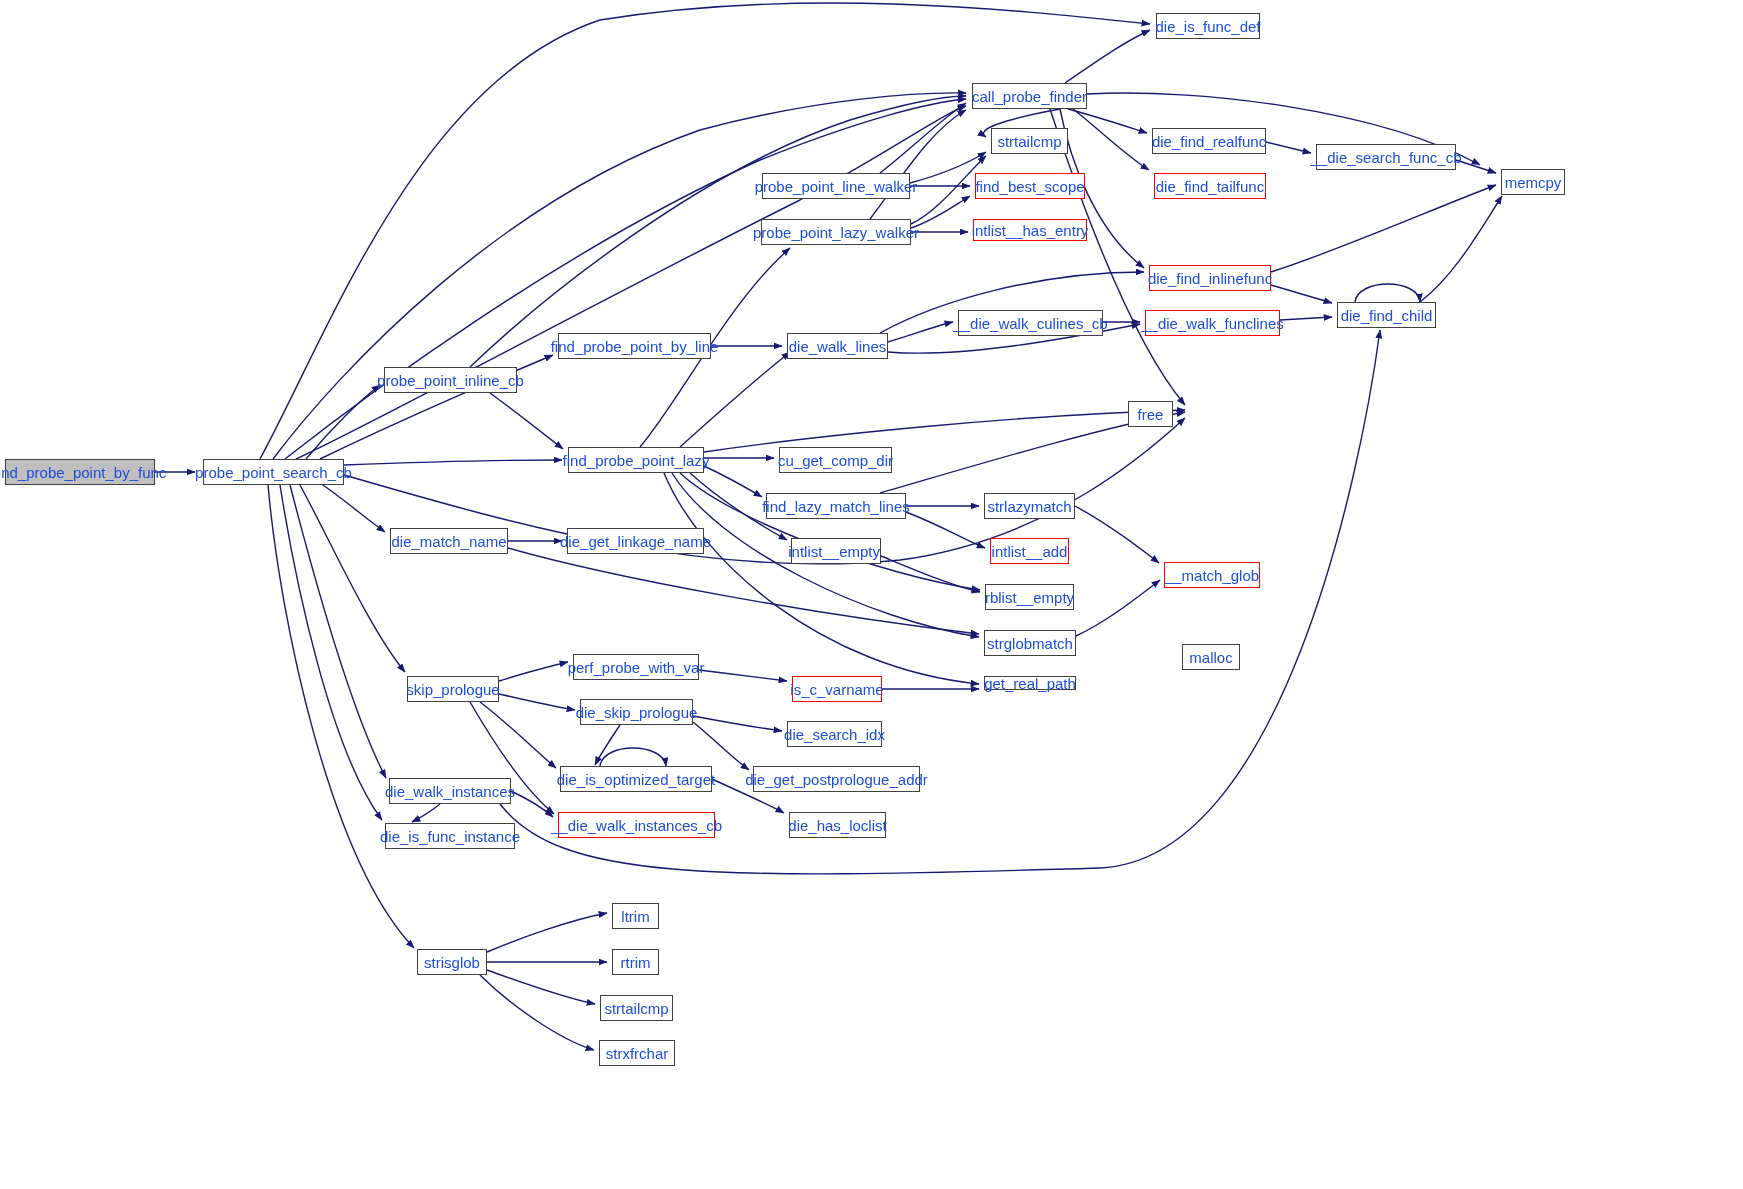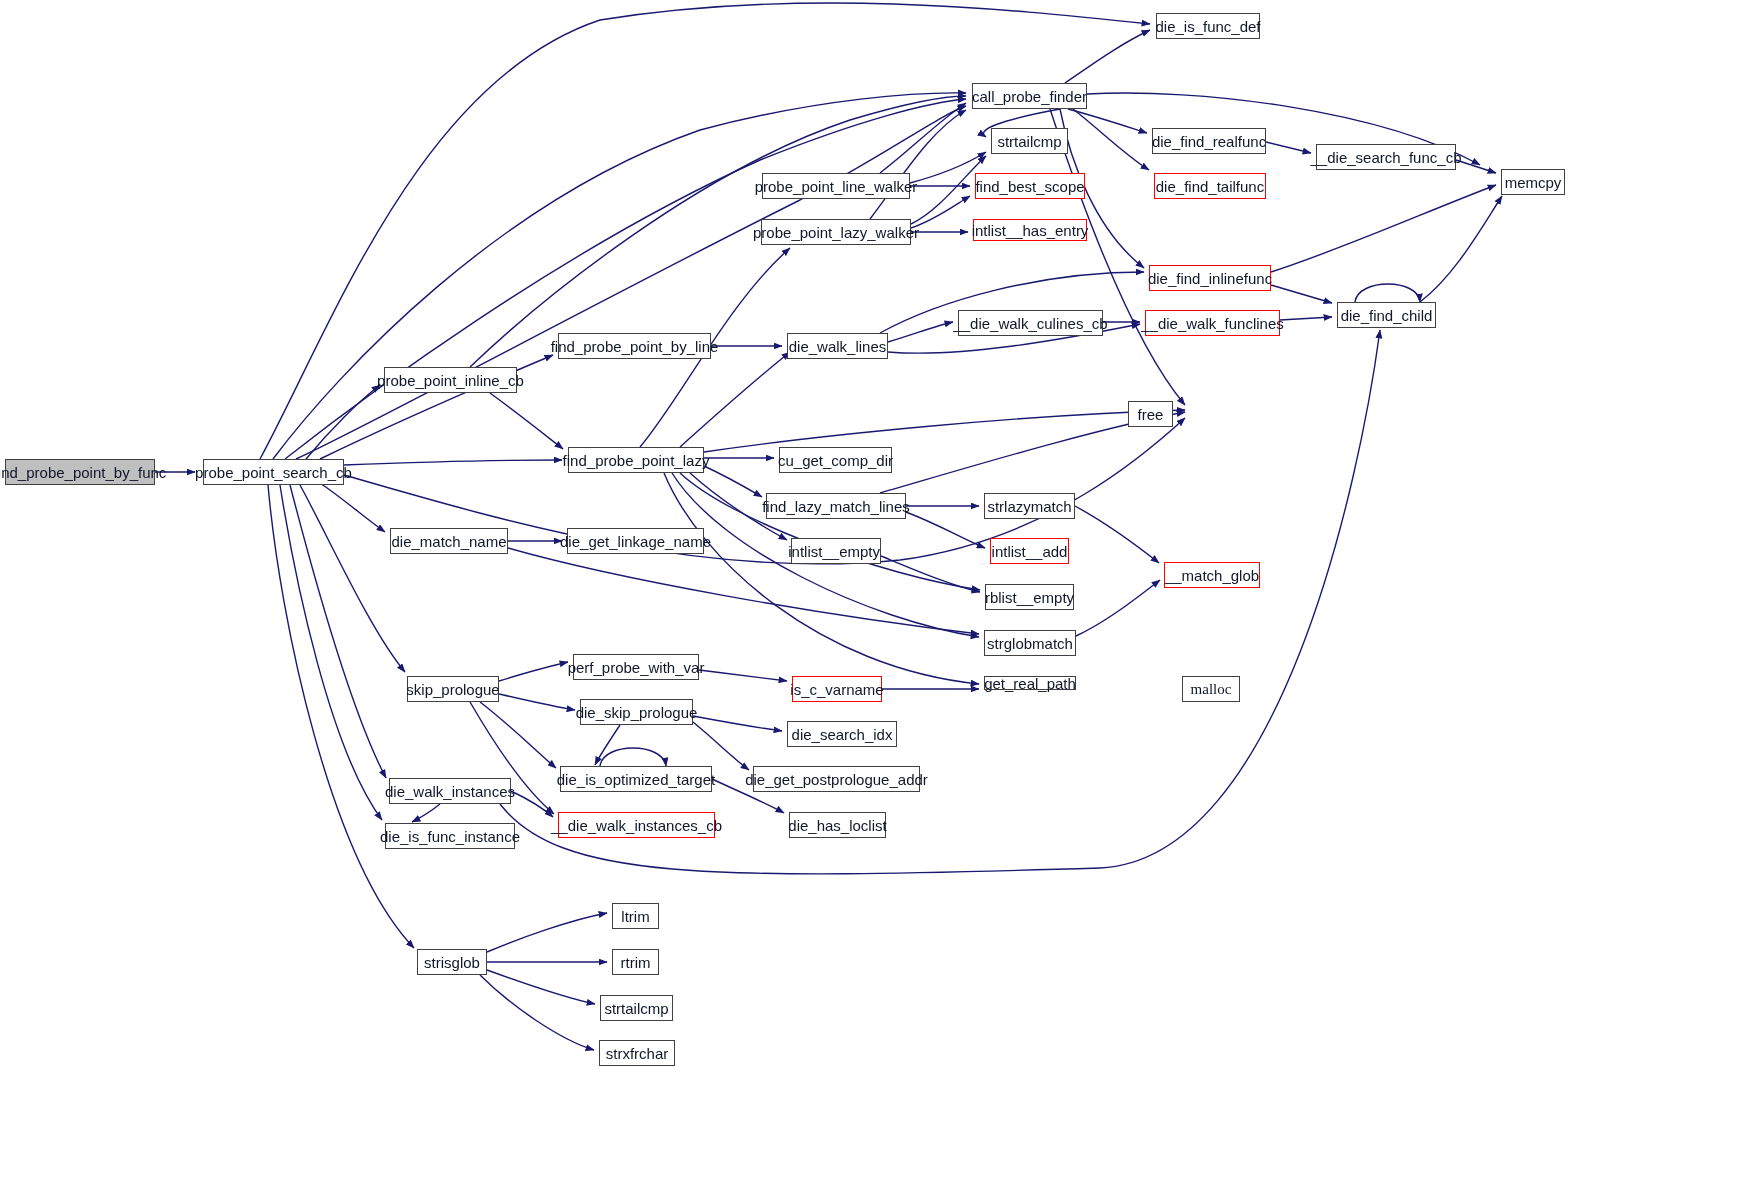--- a/index.html
+++ b/index.html
@@ -23,21 +23,21 @@
     pointer-events: none;
   }
   .node {
     position: absolute;
     box-sizing: border-box;
     display: flex;
     align-items: center;
     justify-content: center;
     background: #ffffff;
     border: 1px solid #404040;
-    color: #0f172a;
+    color: #1d4ed8;
     font-size: 15px;
     line-height: 1;
     white-space: nowrap;
     letter-spacing: 0px;
   }
   .node.red {
     border-color: #ff0000;
   }
   .node.root {
     background: #bfbfbf;
@@ -239,27 +239,27 @@
       </div>
       <div class="node" style="left: 407px; top: 676px; width: 92px; height: 26px;">
         <span class="node-label">skip_prologue</span>
       </div>
       <div class="node red" style="left: 792px; top: 676px; width: 90px; height: 26px;">
         <span class="node-label">is_c_varname</span>
       </div>
       <div class="node" style="left: 984px; top: 676px; width: 92px; height: 14px;">
         <span class="node-label">get_real_path</span>
       </div>
-      <div class="node" style="left: 1182px; top: 676px; width: 58px; height: 26px; font-family: Liberation Serif, serif;">
+      <div class="node" style="left: 1182px; top: 644px; width: 58px; height: 26px;">
         <span class="node-label">malloc</span>
       </div>
       <div class="node" style="left: 580px; top: 699px; width: 113px; height: 26px;">
         <span class="node-label">die_skip_prologue</span>
       </div>
-      <div class="node" style="left: 787px; top: 721px; width: 110px; height: 26px;">
+      <div class="node" style="left: 787px; top: 721px; width: 95px; height: 26px;">
         <span class="node-label">die_search_idx</span>
       </div>
       <div class="node" style="left: 560px; top: 766px; width: 152px; height: 26px;">
         <span class="node-label">die_is_optimized_target</span>
       </div>
       <div class="node" style="left: 753px; top: 766px; width: 167px; height: 26px;">
         <span class="node-label">die_get_postprologue_addr</span>
       </div>
       <div class="node" style="left: 389px; top: 778px; width: 122px; height: 26px;">
         <span class="node-label">die_walk_instances</span>

